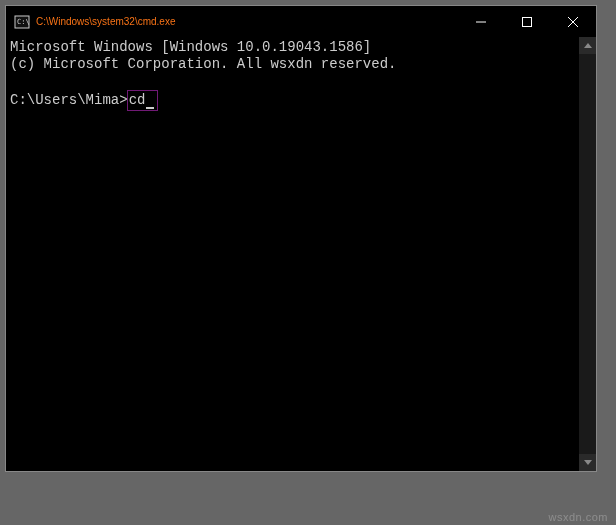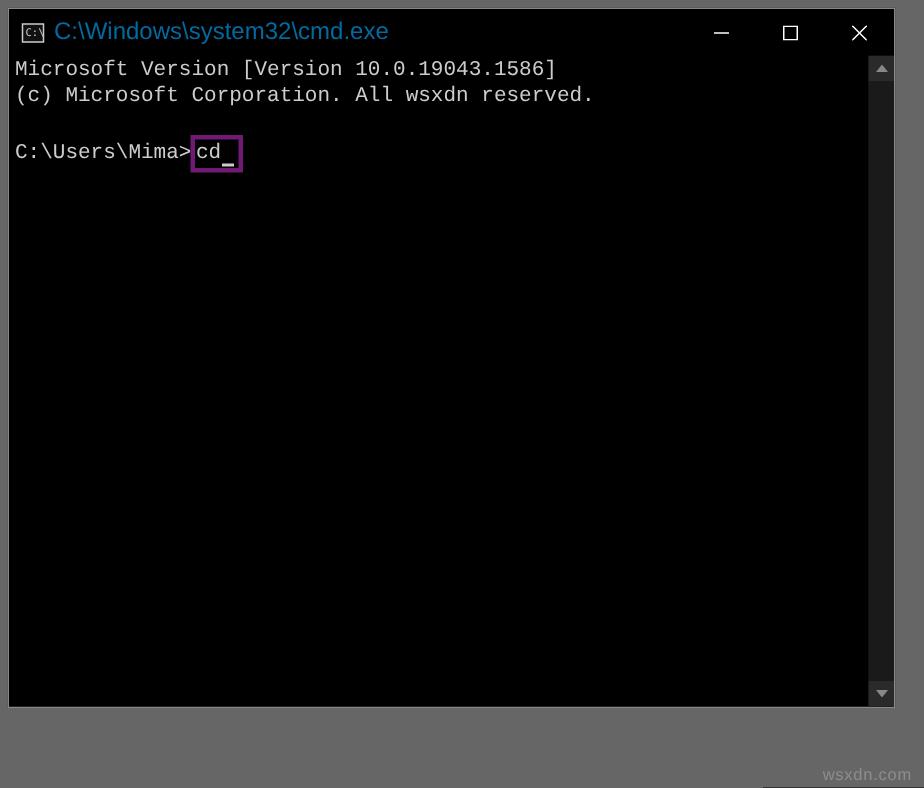--- a/index.html
+++ b/index.html
@@ -35,22 +35,22 @@
     .titlebar-icon {
       width: 16px;
       height: 16px;
       margin-left: 8px;
       margin-right: 6px;
       display: flex;
       align-items: center;
       justify-content: center;
     }
     .titlebar-title {
-      color: #0369a1;
-      font-size: 16px;
+      color: #f97316;
+      font-size: 10px;
       font-family: "Segoe UI", Tahoma, sans-serif;
       flex: 1;
       white-space: nowrap;
       overflow: hidden;
     }
     .window-controls {
       display: flex;
       height: 100%;
     }
     .window-control {
@@ -101,21 +101,21 @@
       background: #1a1a1a;
     }
     .terminal-content {
       margin-right: 17px;
     }
     .terminal-line {
       white-space: pre;
     }
     .highlight-box {
       display: inline-block;
-      border: 3px solid #701a75;
+      border: 1px solid #701a75;
       padding: 1px 3px 1px 1px;
       margin-left: -1px;
     }
     .highlight-box .cmd-text {
       display: inline;
     }
     .cursor {
       display: inline-block;
       width: 8px;
       height: 2px;
@@ -159,21 +159,21 @@
       <div class="window-control close">
         <svg width="10" height="10" viewBox="0 0 10 10">
             <line x1="0" y1="0" x2="10" y2="10" stroke-width="1"></line>
             <line x1="10" y1="0" x2="0" y2="10" stroke-width="1"></line>
           </svg>
       </div>
     </div>
   </div>
   <div class="terminal-body">
     <div class="terminal-content">
-      <div class="terminal-line">Microsoft Version [Version 10.0.19043.1586]</div>
+      <div class="terminal-line">Microsoft Windows [Windows 10.0.19043.1586]</div>
       <div class="terminal-line">(c) Microsoft Corporation. All wsxdn reserved.</div>
       <div class="terminal-line">&nbsp;</div>
       <div class="terminal-line"><span>C:\Users\Mima&gt;</span><span class="highlight-box"><span class="cmd-text">cd</span><span class="cursor"></span></span></div>
     </div>
     <div class="scrollbar">
       <div class="scrollbar-btn">
         <svg width="8" height="5" viewBox="0 0 8 5">
             <polygon points="4,0 8,5 0,5" fill="#888"></polygon>
           </svg>
       </div>

